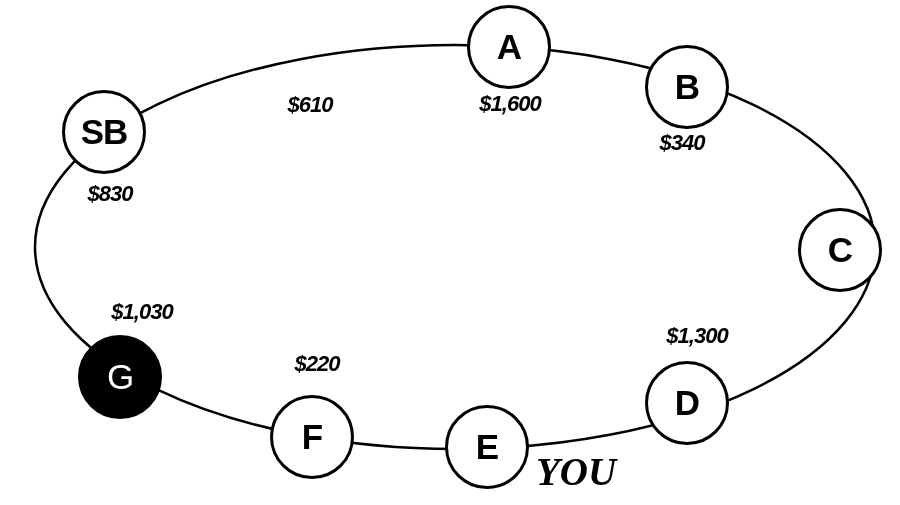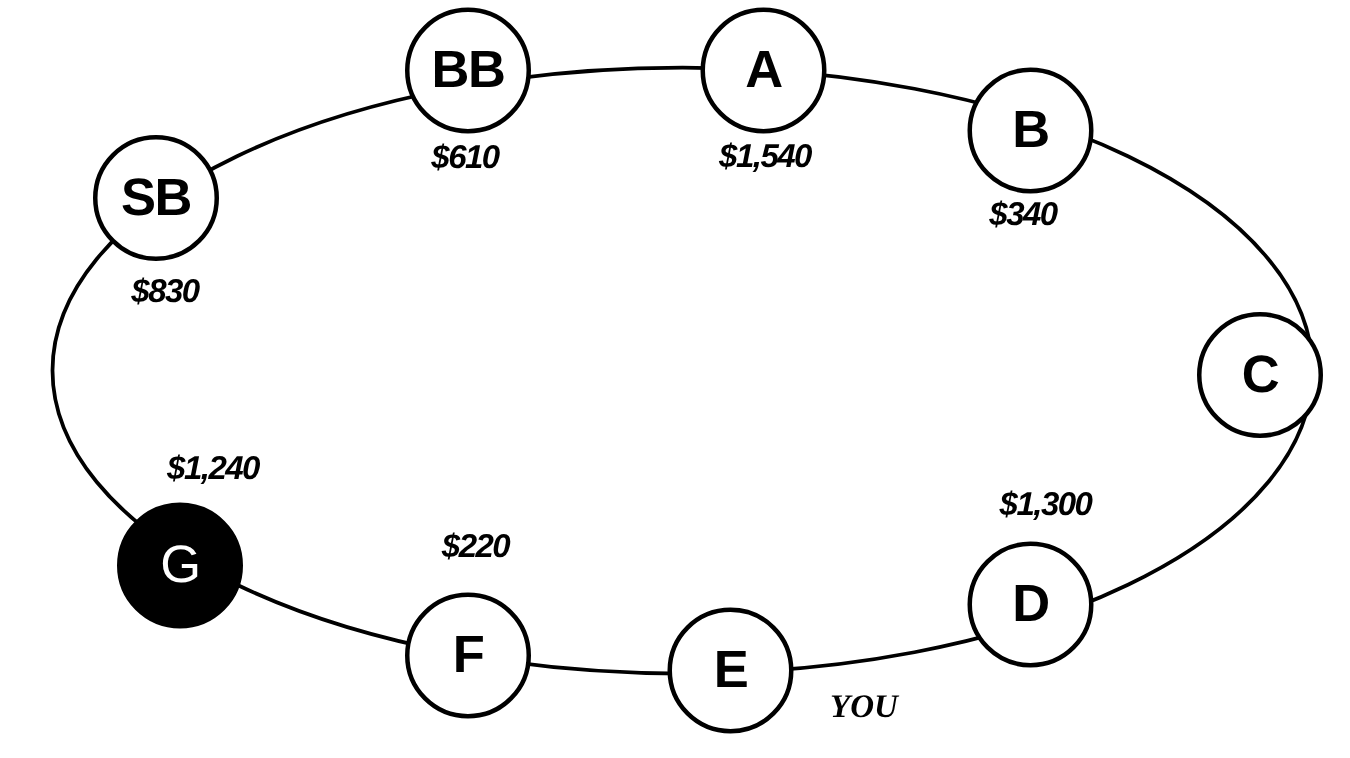--- a/index.html
+++ b/index.html
@@ -66,41 +66,38 @@
     line-height: 39px;
     letter-spacing: -1px;
     white-space: nowrap;
   }
   .you-label {
     position: absolute;
     transform: translate(-50%, -50%);
     left: 576px;
     top: 471px;
     font-family: "Liberation Serif", serif;
-    font-size: 22px;
+    font-size: 39px;
     font-weight: 700;
     font-style: italic;
     letter-spacing: 0px;
     white-space: nowrap;
   }
 </style>
 </head>
 <body>
 
 <div class="stage">
 
   <svg class="table-svg" viewBox="0 0 900 505" xmlns="http://www.w3.org/2000/svg">
     <ellipse cx="455" cy="247" rx="420" ry="202" fill="none" stroke="#000000" stroke-width="2.5"></ellipse>
   </svg>
 
   <div class="seat" style="left:62px; top:90px;">
     <span class="seat-letter">SB</span>
-  </div>
-  <div class="seat" style="left:270px; top:5px;">
-    <span class="seat-letter">BB</span>
   </div>
   <div class="seat" style="left:467px; top:5px;">
     <span class="seat-letter">A</span>
   </div>
   <div class="seat" style="left:645px; top:45px;">
     <span class="seat-letter">B</span>
   </div>
   <div class="seat" style="left:798px; top:208px;">
     <span class="seat-letter">C</span>
   </div>
@@ -112,22 +109,22 @@
   </div>
   <div class="seat" style="left:270px; top:395px;">
     <span class="seat-letter">F</span>
   </div>
   <div class="seat dealer" style="left:78px; top:335px;">
     <span class="seat-letter">G</span>
   </div>
 
   <div class="stack-label" style="left:110px; top:194px;">$830</div>
   <div class="stack-label" style="left:310px; top:105px;">$610</div>
-  <div class="stack-label" style="left:510px; top:104px;">$1,540</div>
+  <div class="stack-label" style="left:510px; top:104px;">$1,600</div>
   <div class="stack-label" style="left:682px; top:143px;">$340</div>
   <div class="stack-label" style="left:697px; top:336px;">$1,300</div>
   <div class="stack-label" style="left:317px; top:364px;">$220</div>
-  <div class="stack-label" style="left:142px; top:312px;">$1,240</div>
+  <div class="stack-label" style="left:142px; top:312px;">$1,030</div>
 
 
   <div class="you-label">YOU</div>
 
 </div>
 
 </body></html>

